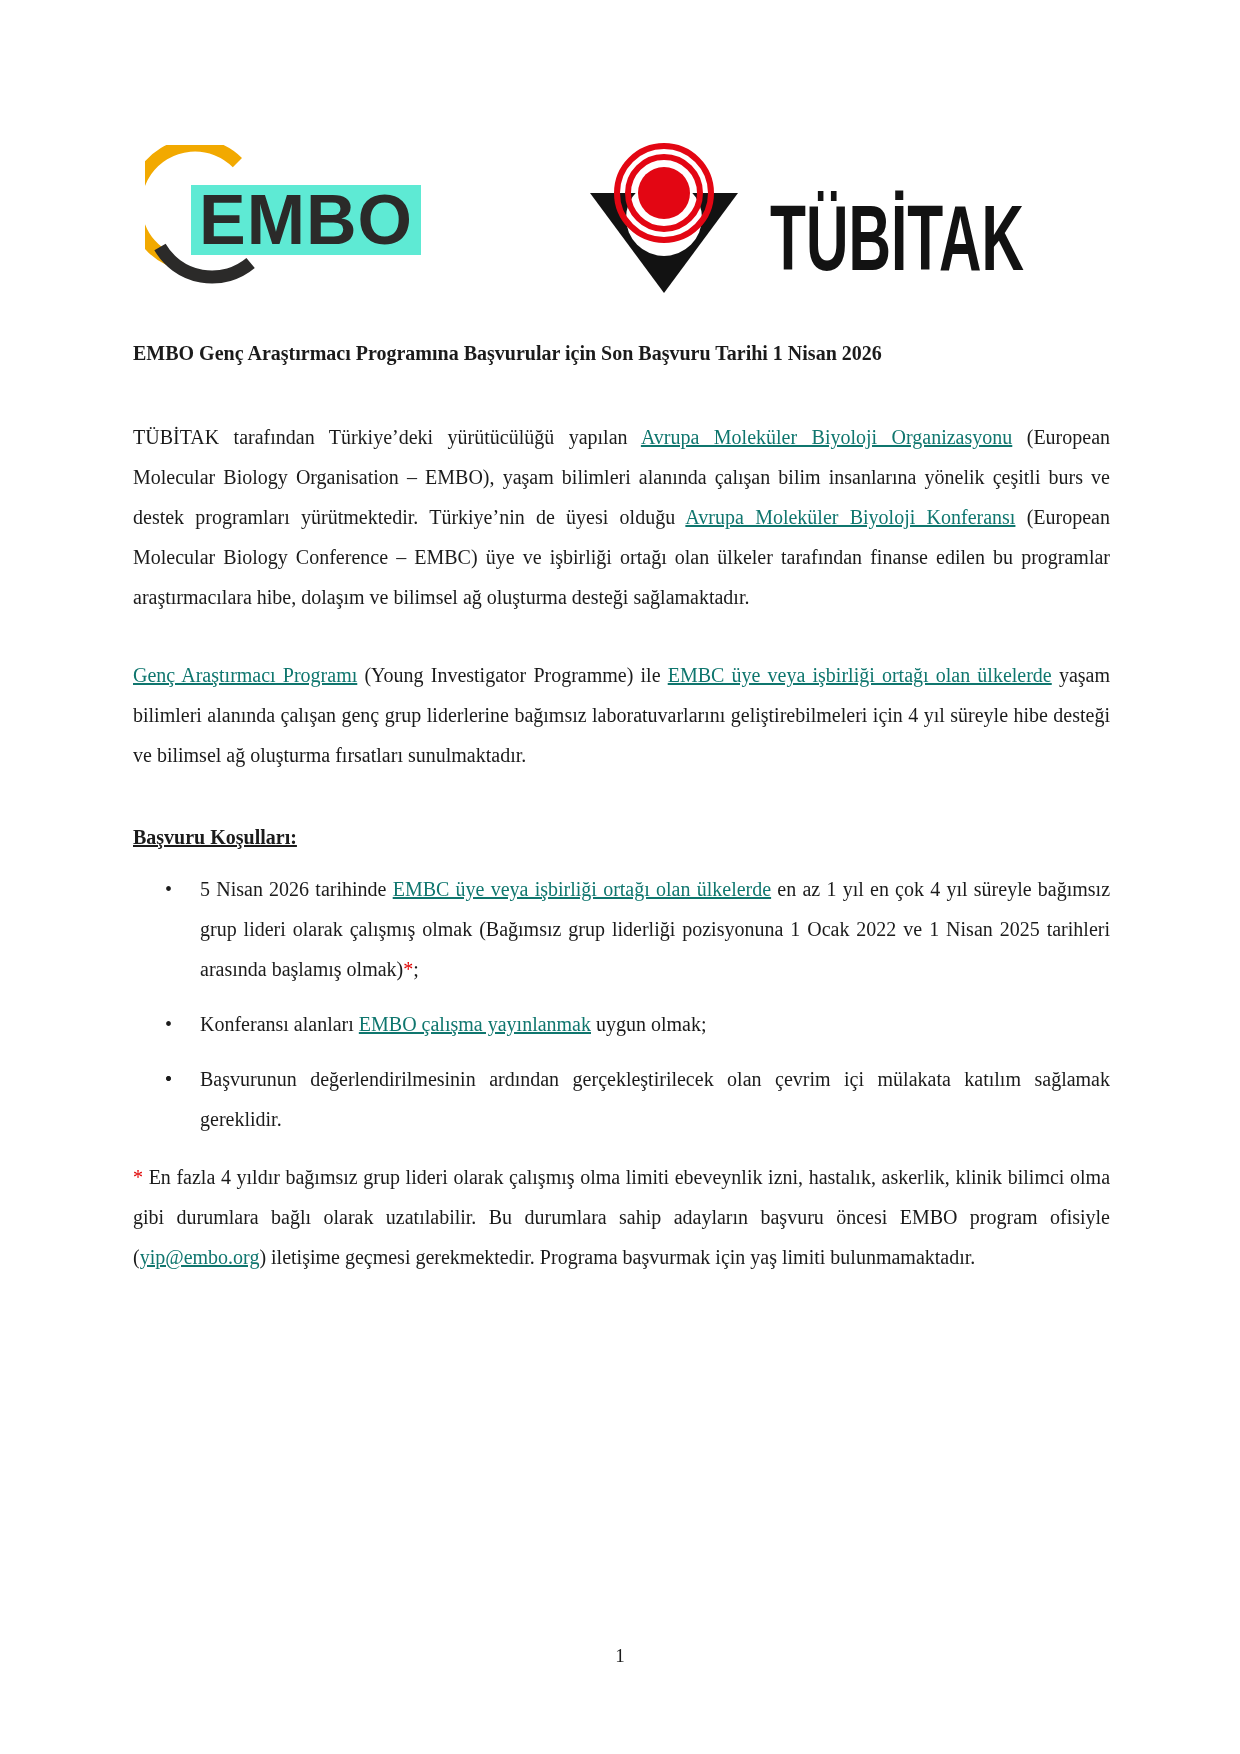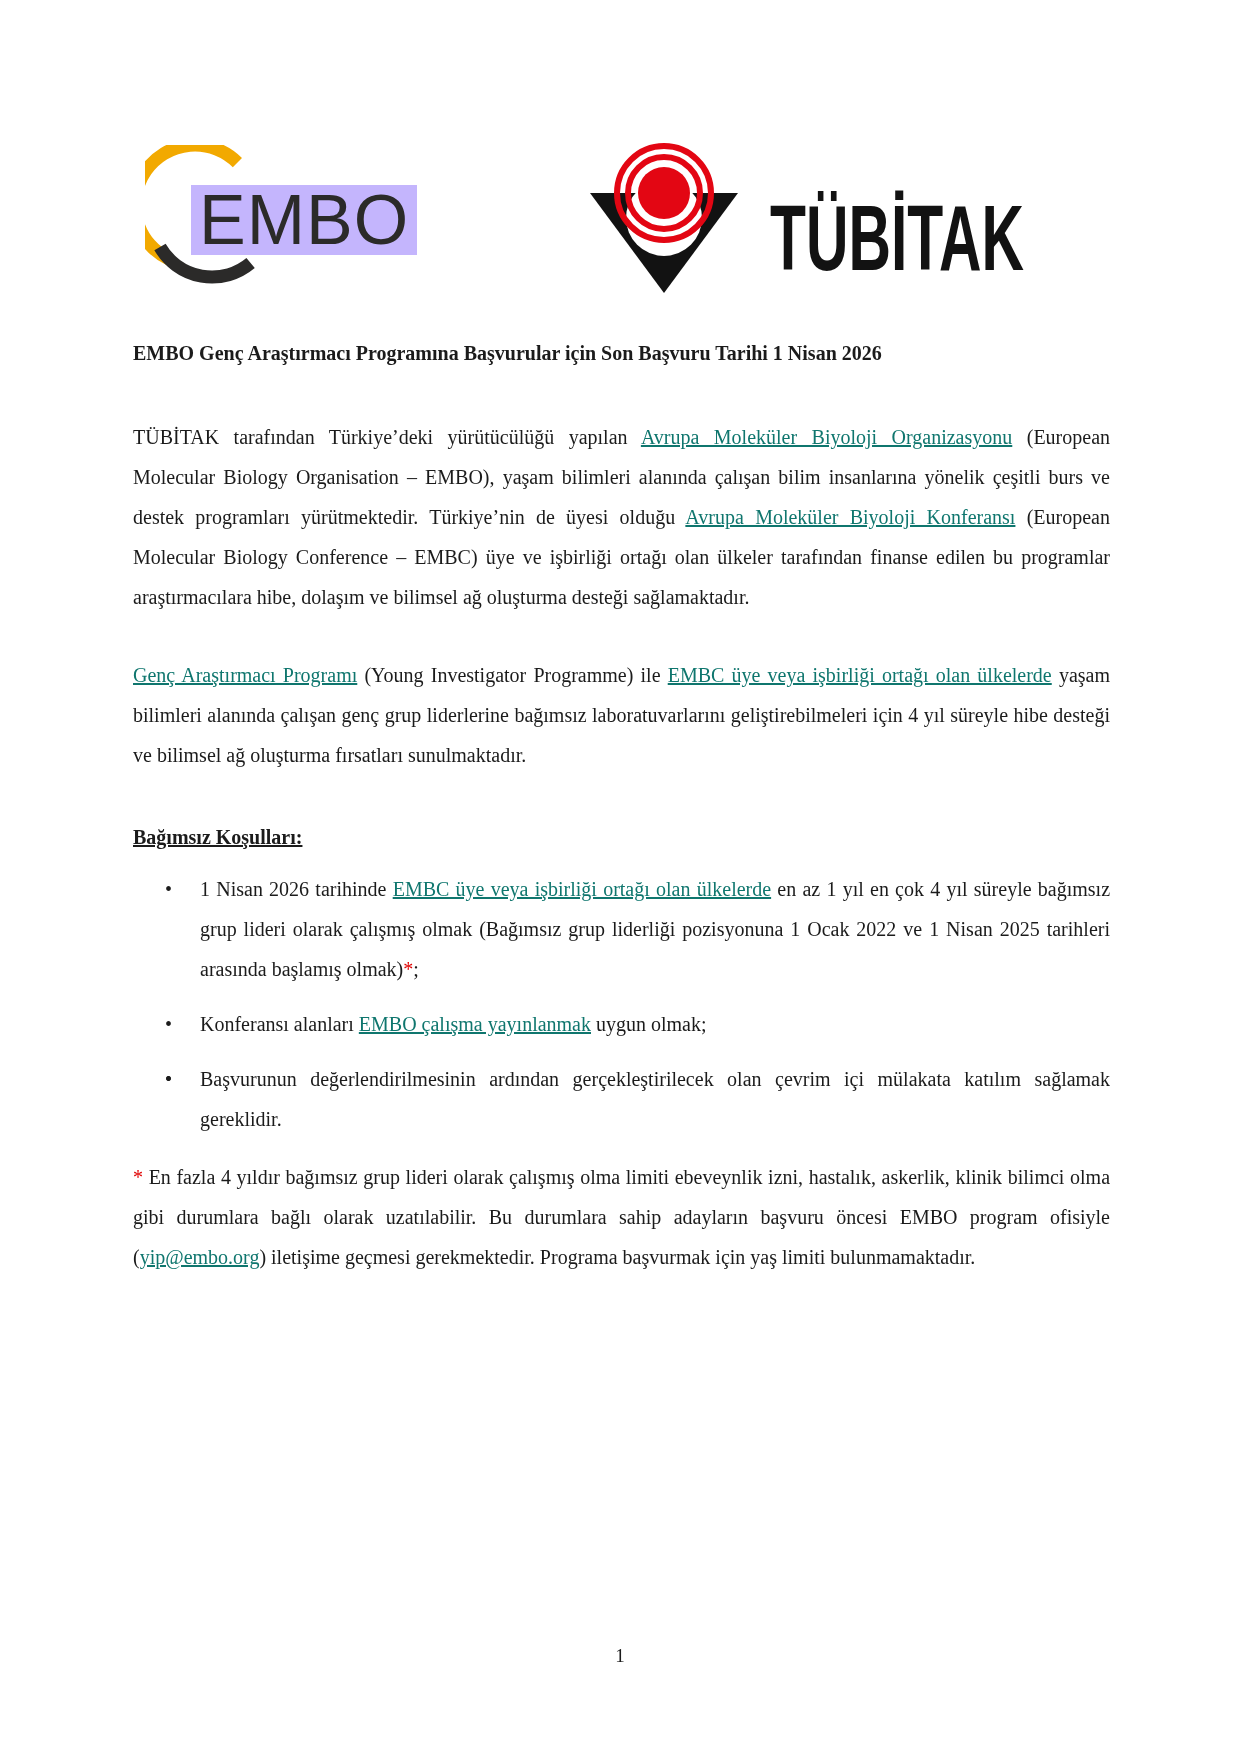--- a/index.html
+++ b/index.html
@@ -16,23 +16,23 @@
   .content { padding: 0 130px 0 133px; }
 
   
   .header { position: relative; height: 315px; }
 
   .embo-logo { position: absolute; left: 145px; top: 145px; width: 300px; height: 145px; }
   .embo-logo svg { position: absolute; left: 0; top: 0; }
   .embo-text {
     position: absolute; left: 46px; top: 40px;
     font-family: "Liberation Sans", sans-serif;
-    font-weight: normal; font-size: 70px; line-height: 1;
+    font-weight: bold; font-size: 70px; line-height: 1;
     letter-spacing: 1px; color: #2b2a29;
-    background: #c4b5fd; padding: 0 8px;
+    background: #5eead4; padding: 0 8px;
   }
 
   .tubitak-logo { position: absolute; left: 588px; top: 138px; display: flex; align-items: center; }
   .tubitak-text {
     font-family: "Liberation Sans", sans-serif;
     font-weight: bold; font-size: 92px; line-height: 1;
     color: #121212;
     transform: scaleX(0.64); transform-origin: left top;
     margin-left: 30px; margin-top: 42px;
     white-space: nowrap;
@@ -108,26 +108,26 @@
 </div>
 
 <div class="content">
 
   <div class="title">EMBO Genç Araştırmacı Programına Başvurular için Son Başvuru Tarihi 1 Nisan 2026</div>
 
   <p class="para p-intro"><span class="">TÜBİTAK tarafından Türkiye’deki yürütücülüğü yapılan </span><a href="#" class="doclink">Avrupa Moleküler Biyoloji Organizasyonu</a><span class=""> (European Molecular Biology Organisation – EMBO), yaşam bilimleri alanında çalışan bilim insanlarına yönelik çeşitli burs ve destek programları yürütmektedir. Türkiye’nin de üyesi olduğu </span><a href="#" class="doclink">Avrupa Moleküler Biyoloji Konferansı</a><span class=""> (European Molecular Biology Conference – EMBC) üye ve işbirliği ortağı olan ülkeler tarafından finanse edilen bu programlar araştırmacılara hibe, dolaşım ve bilimsel ağ oluşturma desteği sağlamaktadır.</span></p>
 
   <p class="para p-programme"><a href="#" class="doclink">Genç Araştırmacı Programı</a><span class=""> (Young Investigator Programme) ile </span><a href="#" class="doclink">EMBC üye veya işbirliği ortağı olan ülkelerde</a><span class=""> yaşam bilimleri alanında çalışan genç grup liderlerine bağımsız laboratuvarlarını geliştirebilmeleri için 4 yıl süreyle hibe desteği ve bilimsel ağ oluşturma fırsatları sunulmaktadır.</span></p>
 
-  <div class="section-heading">Bağımsız Koşulları:</div>
+  <div class="section-heading">Başvuru Koşulları:</div>
 
   <ul class="conditions">
     <li>
       <span class="bullet-dot">•</span>
-      <span><span class="">1 Nisan 2026 tarihinde </span><a href="#" class="doclink">EMBC üye veya işbirliği ortağı olan ülkelerde</a><span class=""> en az 1 yıl en çok 4 yıl süreyle bağımsız grup lideri olarak çalışmış olmak (Bağımsız grup liderliği pozisyonuna 1 Ocak 2022 ve 1 Nisan 2025 tarihleri arasında başlamış olmak)</span><span class="red">*</span><span class="">;</span></span>
+      <span><span class="">5 Nisan 2026 tarihinde </span><a href="#" class="doclink">EMBC üye veya işbirliği ortağı olan ülkelerde</a><span class=""> en az 1 yıl en çok 4 yıl süreyle bağımsız grup lideri olarak çalışmış olmak (Bağımsız grup liderliği pozisyonuna 1 Ocak 2022 ve 1 Nisan 2025 tarihleri arasında başlamış olmak)</span><span class="red">*</span><span class="">;</span></span>
     </li>
     <li>
       <span class="bullet-dot">•</span>
       <span><span class="">Konferansı alanları </span><a href="#" class="doclink">EMBO çalışma yayınlanmak</a><span class=""> uygun olmak;</span></span>
     </li>
     <li>
       <span class="bullet-dot">•</span>
     </li>
     <li>
       <span class="bullet-dot">•</span>

